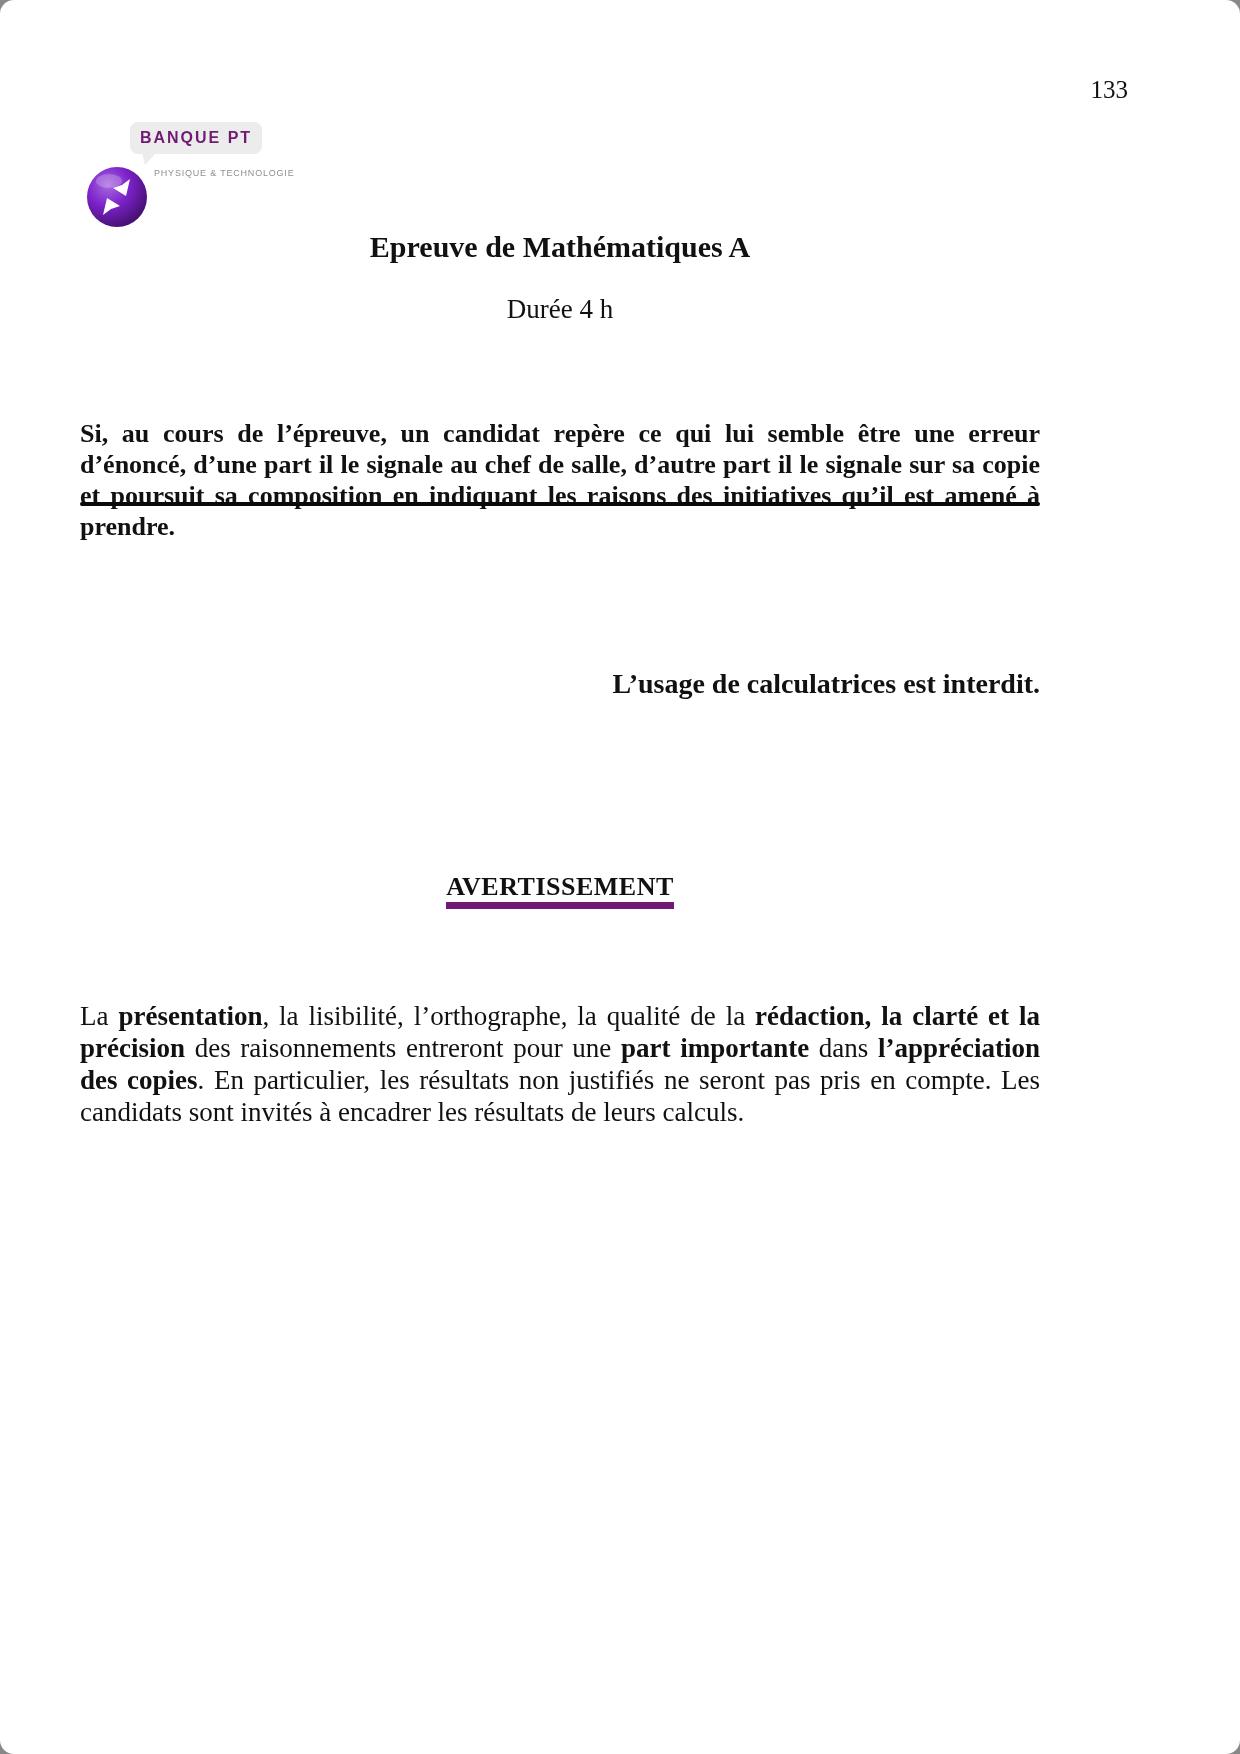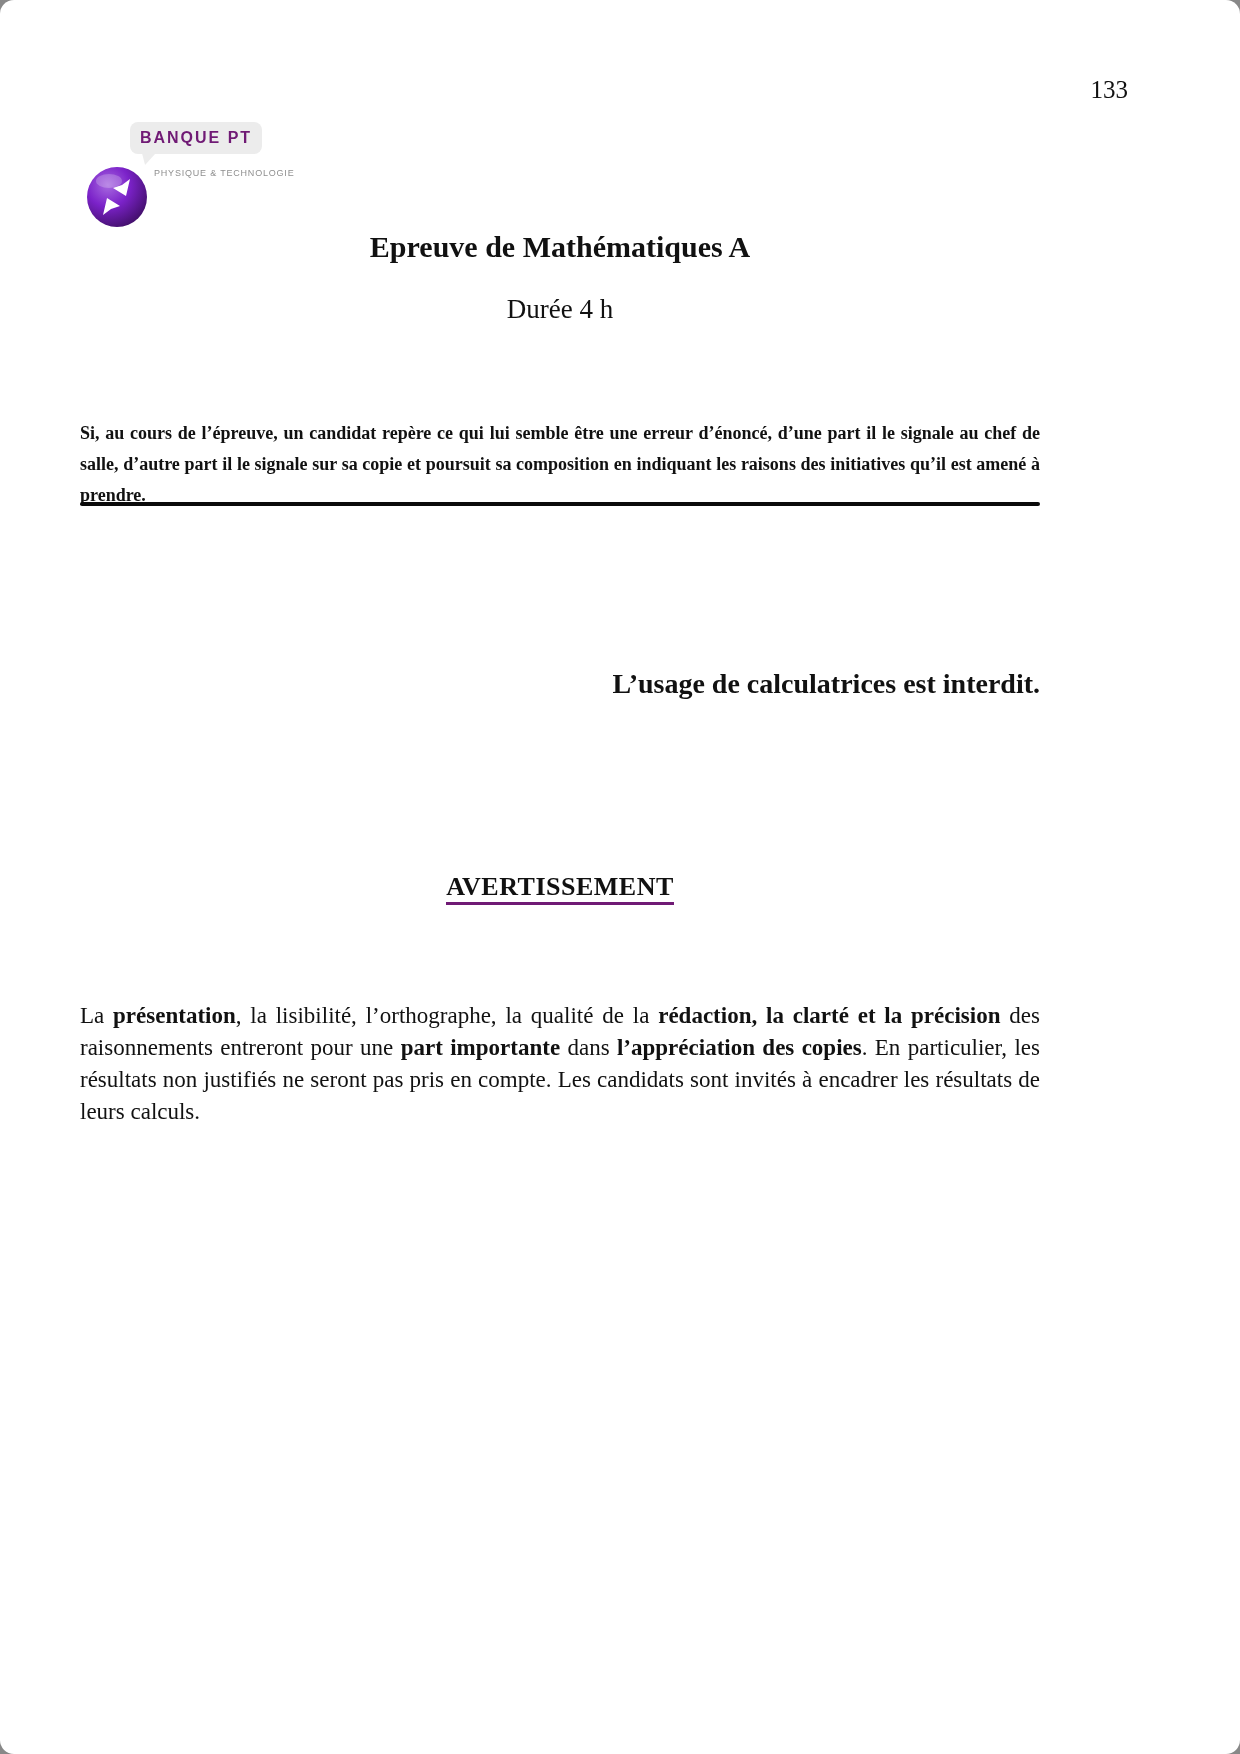--- a/index.html
+++ b/index.html
@@ -103,21 +103,21 @@
     left: 0;
     width: 100%;
     text-align: center;
     font-size: 27px;
   }
   .notice-paragraph {
     position: absolute;
     top: 418px;
     left: 0;
     width: 100%;
-    font-size: 18px;
+    font-size: 26px;
     font-weight: bold;
     line-height: 31px;
     text-align: justify;
     text-justify: inter-word;
   }
   .divider {
     position: absolute;
     top: 502px;
     left: 0;
     width: 100%;
@@ -138,29 +138,29 @@
     position: absolute;
     top: 872px;
     left: 0;
     width: 100%;
     text-align: center;
     font-size: 26px;
     font-weight: bold;
     letter-spacing: 0.5px;
   }
   .warning-heading .underlined {
-    border-bottom: 3px solid #701a75;
+    border-bottom: 7px solid #701a75;
     padding-bottom: 1px;
   }
   .warning-paragraph {
     position: absolute;
     top: 1000px;
     left: 0;
     width: 100%;
-    font-size: 23px;
+    font-size: 27px;
     line-height: 32px;
     text-align: justify;
     text-justify: inter-word;
   }
   .warning-paragraph .b { font-weight: bold; }
   .turn-page {
     position: absolute;
     top: 1578px;
     left: 0;
     width: 100%;

